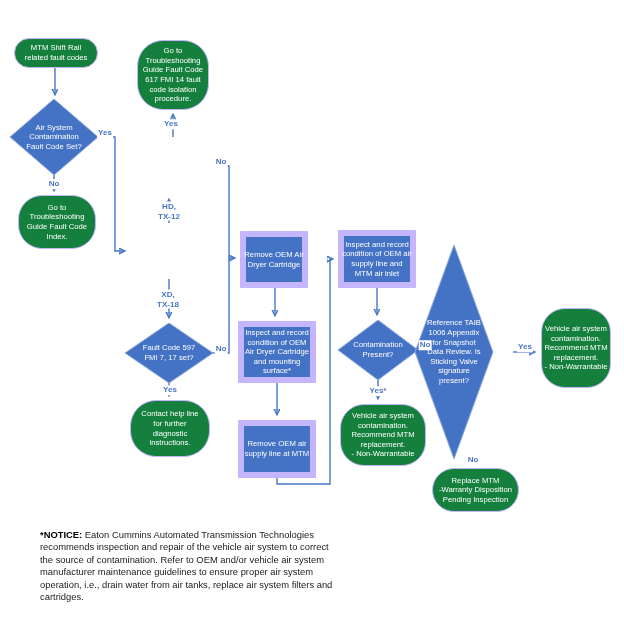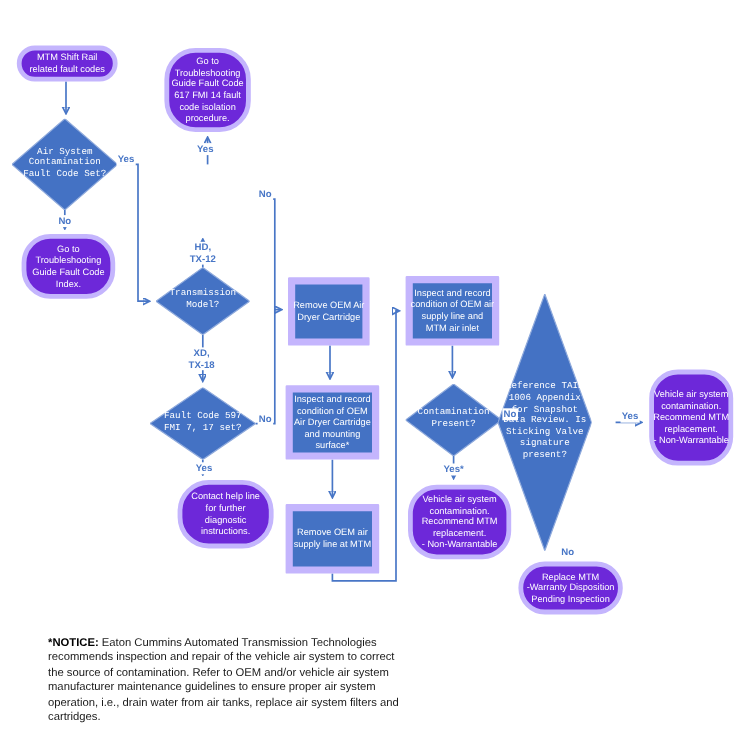--- a/index.html
+++ b/index.html
@@ -3,26 +3,26 @@
 <meta charset="utf-8">
 <style>
   html,body{margin:0;padding:0;background:#fff;}
   .canvas{position:relative;width:624px;height:618px;background:#fff;overflow:hidden;
           font-family:"Liberation Sans",sans-serif;}
   .title{position:absolute;left:30px;top:8px;margin:0;font-size:13px;font-weight:bold;color:#000;}
   svg.connectors{position:absolute;left:0;top:0;width:624px;height:618px;z-index:1;}
   svg.connectors path{fill:none;stroke:#4876C6;stroke-width:1.4;}
   .node{position:absolute;z-index:2;display:flex;align-items:center;justify-content:center;
         text-align:center;color:#fff;font-size:7.7px;line-height:9.6px;white-space:pre;}
-  .stadium{background:#6d28d9;border:4px solid #c4b5fd;box-sizing:border-box;}
+  .stadium{background:#15803d;border:1px solid #c4b5fd;box-sizing:border-box;}
   .rectn{background:#4472C4;border:6px solid #c4b5fd;box-sizing:border-box;border-radius:1px;}
   .diamond{background:transparent;}
   .diamond>svg{position:absolute;left:0;top:0;width:100%;height:100%;}
   .diamond>svg polygon{fill:#4472C4;stroke:#8FAADC;vector-effect:non-scaling-stroke;stroke-width:1;}
-  .diamond>.lbl{position:relative;z-index:1;font-family:Liberation Mono, monospace;}
+  .diamond>.lbl{position:relative;z-index:1;}
   .elabel{position:absolute;z-index:3;transform:translate(-50%,-50%);background:#fff;
           color:#4876C6;font-weight:bold;font-size:8px;line-height:9.5px;text-align:center;
           white-space:pre;padding:0 1px;}
   .notice{position:absolute;left:40px;top:529px;width:302px;z-index:2;color:#1a1a1a;
           font-size:9.4px;line-height:12.4px;white-space:normal;}
   .notice b{color:#000;}
 </style>
 </head>
 <body>
 
@@ -78,37 +78,30 @@
   <div class="node stadium" style="left:137px;top:40px;width:72px;height:70px;border-radius:26px;">
     <div class="lbl">Go to
 Troubleshooting
 Guide Fault Code
 617 FMI 14 fault
 code isolation
 procedure.</div>
   </div>
 
 
-  <div class="node diamond" style="left:130px;top:223px;width:78px;height:56px;">
-    <svg viewBox="0 0 100 100" preserveAspectRatio="none">
-        <polygon points="50,0 100,50 50,100 0,50"></polygon>
-      </svg>
-    <div class="lbl">Transmission
-Model?</div>
-  </div>
 
   <div class="node diamond" style="left:125px;top:323px;width:88px;height:60px;">
     <svg viewBox="0 0 100 100" preserveAspectRatio="none">
         <polygon points="50,0 100,50 50,100 0,50"></polygon>
       </svg>
     <div class="lbl">Fault Code 597
 FMI 7, 17 set?</div>
   </div>
 
-  <div class="node stadium" style="left:148px;top:400px;width:80px;height:57px;border-radius:26px;">
+  <div class="node stadium" style="left:130px;top:400px;width:80px;height:57px;border-radius:26px;">
     <div class="lbl">Contact help line
 for further
 diagnostic
 instructions.</div>
   </div>
 
   <div class="node rectn" style="left:240px;top:231px;width:68px;height:57px;">
     <div class="lbl">Remove OEM Air
 Dryer Cartridge</div>
   </div>

